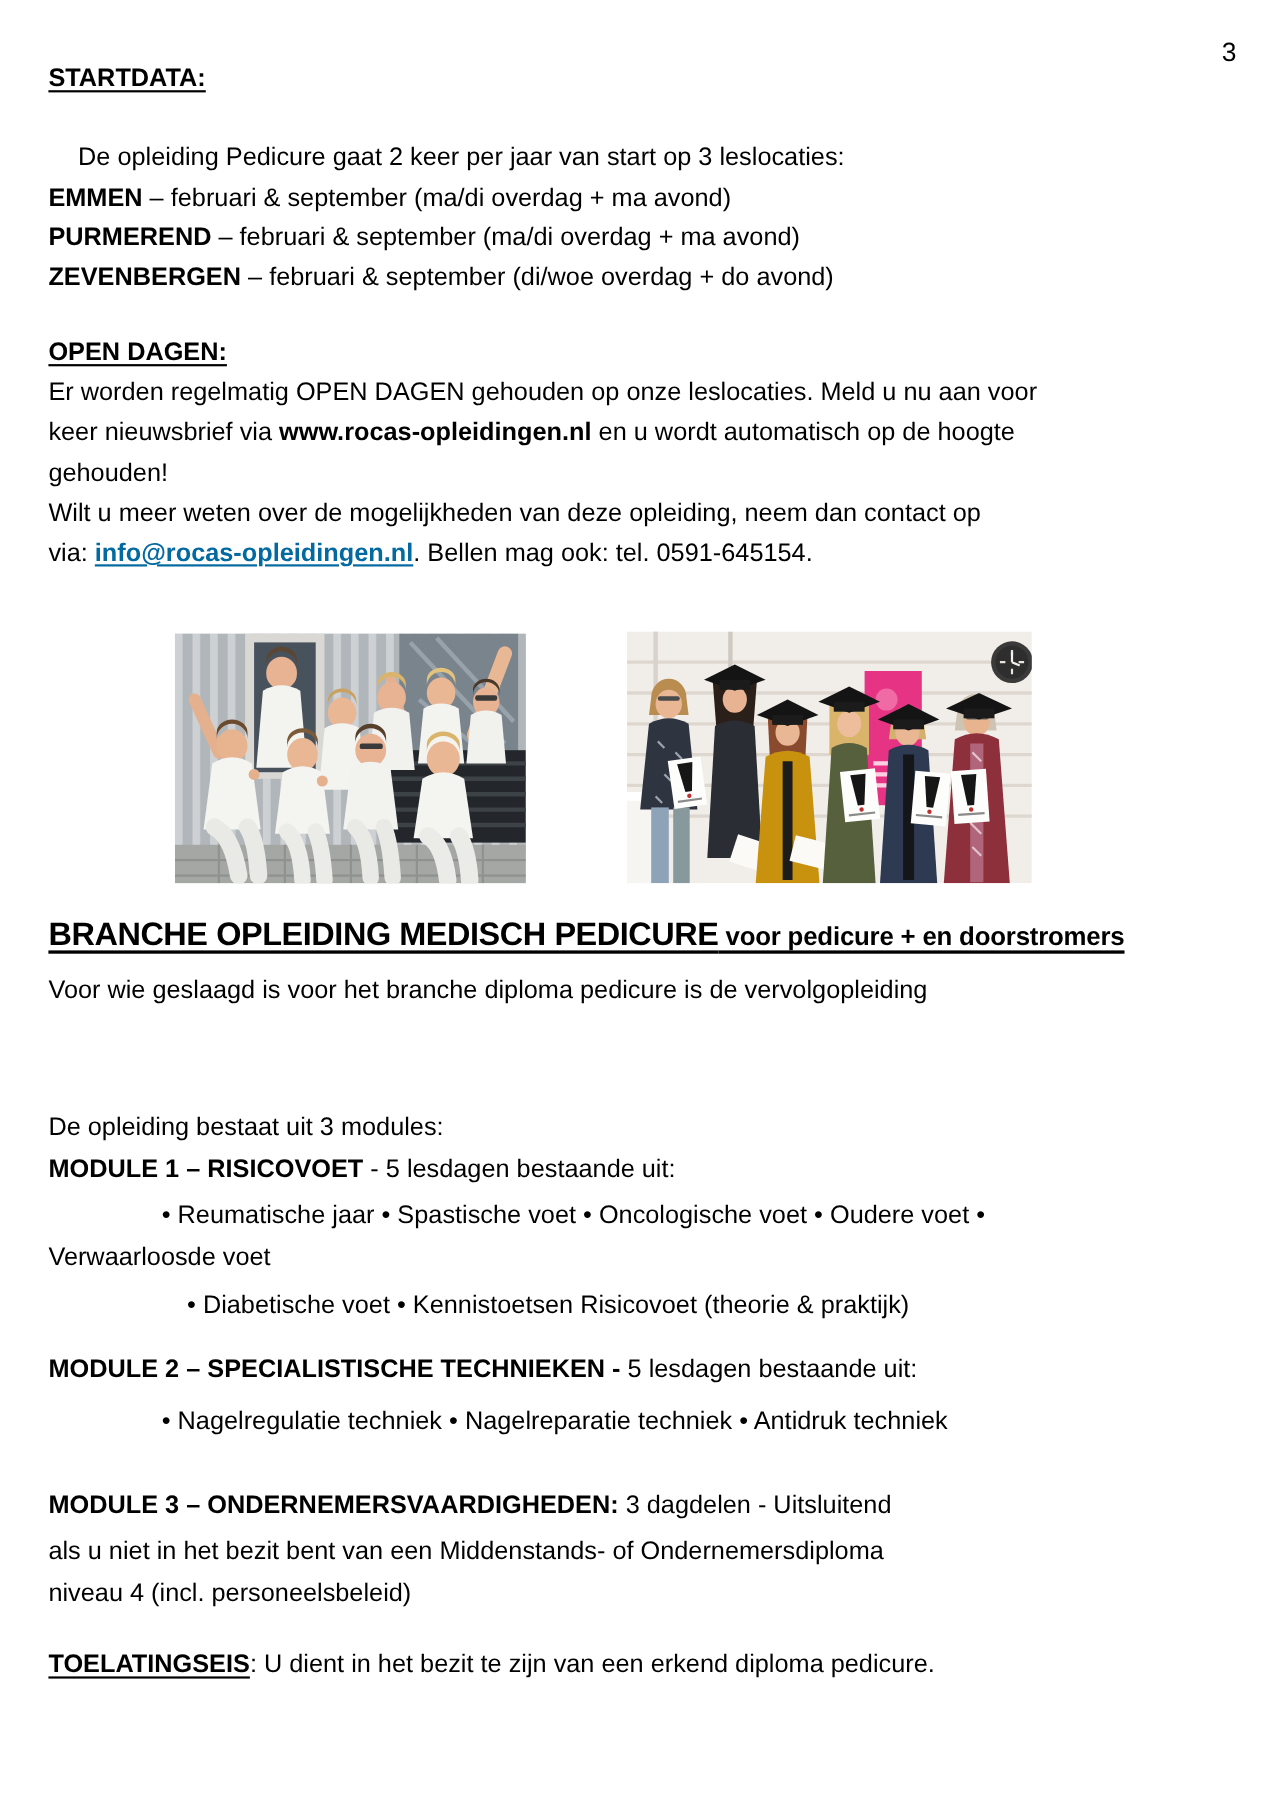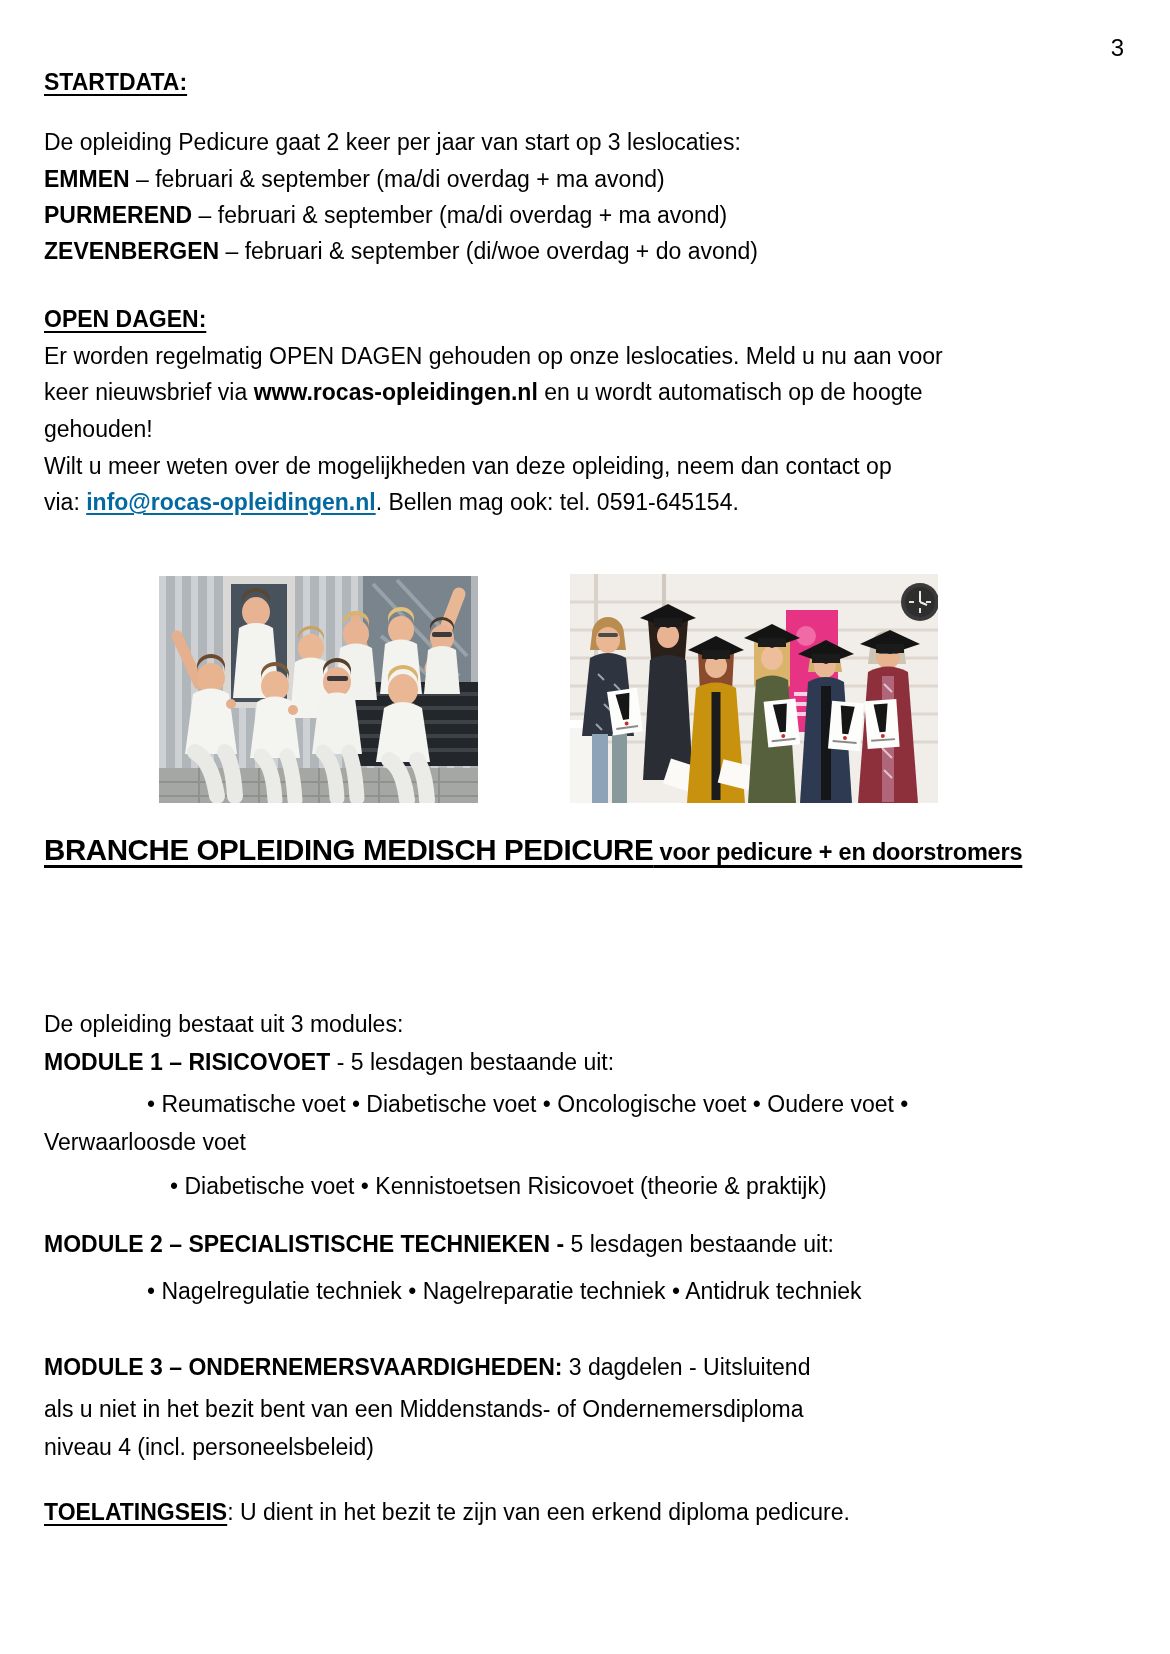--- a/index.html
+++ b/index.html
@@ -19,23 +19,23 @@
     text-decoration:underline;text-decoration-thickness:2.5px;text-underline-offset:5px;}
   .photo{position:absolute;display:block;}
 </style>
 </head>
 <body>
 
 <div class="page">
 
   <div class="pgnum">3</div>
 
-  <div class="ln hu" style="top:64px;text-align:center;">STARTDATA:</div>
-
-  <div class="ln" style="top:124px;">De opleiding Pedicure gaat 2 keer per jaar van start op 3 leslocaties:</div>
+  <div class="ln hu" style="top:52px;text-align:center;">STARTDATA:</div>
+
+  <div class="ln" style="top:124px;margin-left:27px;">De opleiding Pedicure gaat 2 keer per jaar van start op 3 leslocaties:</div>
 
   <div class="ln" style="top:161px;"><span class="b">EMMEN</span><span> – februari &amp; september (ma/di overdag + ma avond)</span></div>
 
   <div class="ln" style="top:233px;"><span class="b">ZEVENBERGEN</span><span> – februari &amp; september (di/woe overdag + do avond)</span></div>
 
   <div class="ln" style="top:197px;"><span class="b">PURMEREND</span><span> – februari &amp; september (ma/di overdag + ma avond)</span></div>
 
   <div class="ln hu" style="top:301px;">OPEN DAGEN:</div>
 
   <div class="ln" style="top:338px;">Er worden regelmatig OPEN DAGEN gehouden op onze leslocaties. Meld u nu aan voor</div>
@@ -222,26 +222,27 @@
           <rect x="296" y="126" width="32" height="48" fill="#fdfdfb"></rect>
           <path d="M305,130 h14 l-4,28 h-6 z" fill="#161616"></path>
           <circle cx="312" cy="162" r="2" fill="#c03030"></circle>
           <path d="M300,166 h24" stroke="#8a8a8a" stroke-width="2"></path>
         </g>
     </g>
   </svg>
 
   <div class="heading-wrap"><span class="h-big">BRANCHE OPLEIDING MEDISCH PEDICURE</span><span class="h-sub"> voor pedicure + en doorstromers</span></div>
 
+  <div class="ln" style="top:881px;">Voor wie geslaagd is voor het branche diploma pedicure is de vervolgopleiding</div>
 
   <div class="ln" style="top:1006px;">De opleiding bestaat uit 3 modules:</div>
 
   <div class="ln" style="top:1044px;"><span class="b">MODULE 1 – RISICOVOET</span><span> - 5 lesdagen bestaande uit:</span></div>
 
-  <div class="ln" style="left:147px;top:1086px;">• Reumatische voet • Diabetische voet • Oncologische voet • Oudere voet •</div>
+  <div class="ln" style="left:147px;top:1086px;">• Reumatische jaar • Spastische voet • Oncologische voet • Oudere voet •</div>
   <div class="ln" style="top:1124px;">Verwaarloosde voet</div>
   <div class="ln" style="left:170px;top:1168px;">• Diabetische voet • Kennistoetsen Risicovoet (theorie &amp; praktijk)</div>
 
   <div class="ln" style="top:1226px;"><span class="b">MODULE 2 – SPECIALISTISCHE TECHNIEKEN -</span><span> 5 lesdagen bestaande uit:</span></div>
 
   <div class="ln" style="left:147px;top:1273px;">• Nagelregulatie techniek • Nagelreparatie techniek • Antidruk techniek</div>
 
   <div class="ln" style="top:1349px;"><span class="b">MODULE 3 – ONDERNEMERSVAARDIGHEDEN:</span><span> 3 dagdelen - Uitsluitend</span></div>
 
   <div class="ln" style="top:1391px;">als u niet in het bezit bent van een Middenstands- of Ondernemersdiploma</div>

